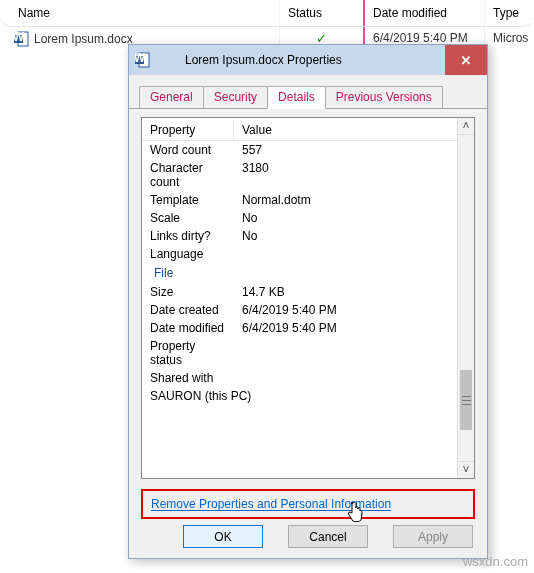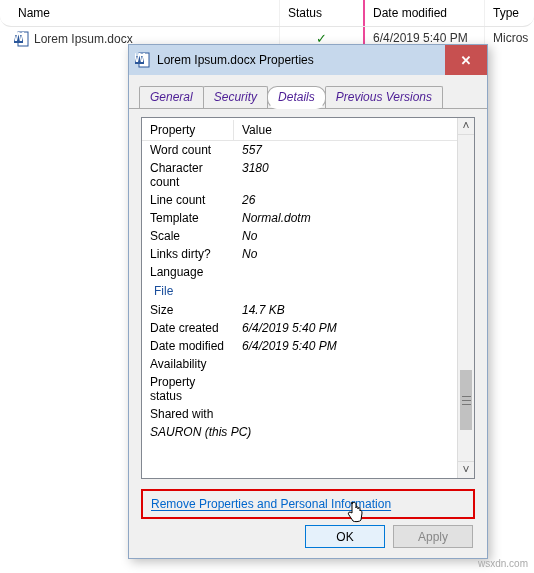--- a/index.html
+++ b/index.html
@@ -18,62 +18,62 @@
 .file-row .col-type { padding: 4px 8px; }
 
 .word-icon { width: 16px; height: 16px; display:inline-block; position:relative; }
 .word-icon svg { width:16px; height:16px; }
 
 .check-icon { color: #107c10; font-size: 13px; }
 
 .dialog { position: absolute; left: 128px; top: 44px; width: 360px; height: 515px; background: #f0f0f0; border: 1px solid #8ea6c4; box-shadow: 3px 3px 10px rgba(0,0,0,.25); display:flex; flex-direction:column; }
 .titlebar { height: 30px; background: #c6d8ec; display:flex; align-items:center; padding: 0 0 0 6px; }
 .titlebar .tb-icon { width: 16px; height:16px; margin-right: 6px; }
-.titlebar .tb-title { color: #000; flex:1; }
+.titlebar .tb-title { color: #000; flex:1;margin-left:28px; }
 .close-btn { width: 42px; height: 30px; background: #c75050; display:flex; align-items:center; justify-content:center; }
 .close-btn .x { color:#fff; font-size:13px; font-weight:bold; }
 
 .tabs-row { display:flex; align-items:flex-end; padding: 6px 8px 0 10px; border-bottom: 1px solid #aaa; background:#f0f0f0; height: 34px;}
-.tab { background:#f0f0f0; border:1px solid #aaa; border-bottom:none; padding: 3px 10px 4px; margin-right:-1px; position:relative; color:#4c1d95; border-radius: 2px 2px 0 0; font-style: italic; }
-.tab.active { background:#fff; z-index:2; border-bottom: 1px solid #fff; margin-bottom:-1px;border-radius:10px; }
+.tab { background:#f0f0f0; border:1px solid #aaa; border-bottom:none; padding: 3px 10px 4px; margin-right:-1px; position:relative; color:#be185d; border-radius: 2px 2px 0 0; }
+.tab.active { background:#fff; z-index:2; border-bottom: 1px solid #fff; margin-bottom:-1px; }
 
 .body-area { flex:1; background:#f0f0f0; padding: 8px 12px 10px 12px; display:flex; flex-direction:column; }
 
 .props-box { flex:1; background:#fff; border:1px solid #828790; display:flex; overflow:hidden; }
 .props-content { flex:1; overflow:auto; padding: 2px 0; }
 .scroll-col { width: 17px; background: #f1f1f1; border-left:1px solid #dcdcdc; display:flex; flex-direction:column; }
 .scroll-btn { height:17px; display:flex; align-items:center; justify-content:center; color:#555; font-size:10px; background:#f1f1f1; border-bottom:1px solid #dcdcdc; }
 .scroll-btn.bot { border-top:1px solid #dcdcdc; border-bottom:none;}
 .scroll-track { flex:1; position:relative; }
 .scroll-thumb { position:absolute; left:2px; right:2px; top: 235px; height: 60px; background:#c1c1c1; display:flex; align-items:center; justify-content:center; }
 .scroll-grip { width:9px; height:9px; display:flex; flex-direction:column; justify-content:space-between;}
 .scroll-grip div { height:1px; background:#777; }
 
 .hdr-row { display:flex; border-bottom: 1px solid #e5e5e5; color:#000; font-weight:normal; }
 .hdr-row .p-c { flex: 0 0 92px; padding: 3px 4px 3px 8px; border-right: 1px solid #e5e5e5; }
 .hdr-row .v-c { flex:1; padding: 3px 4px 3px 8px; }
 
 .data-row { display:flex; color:#000; }
 .data-row .p-c { flex: 0 0 92px; padding: 2px 4px 2px 8px; }
-.data-row .v-c { flex:1; padding: 2px 20px 2px 8px; font-style: italic; }
+.data-row .v-c { flex:1; padding: 2px 20px 2px 8px; }
 
 .section-row { padding: 3px 4px 3px 12px; color: #1a4e9b; }
 
 .link-row { margin: 10px 0 4px 0; }
 .link-box { border: 2px solid #d00; padding: 6px 8px; display:inline-block; width: 100%; }
 .link-text { color: #0066cc; text-decoration: underline; text-underline-offset: 2px; }
 
 .cursor { position:absolute; width:18px; height:22px; pointer-events:none; }
 
-.buttons-row { display:flex; gap: 8px; justify-content:flex-end; padding: 2px 2px 0 0; }
+.buttons-row { display:flex; gap: 25px; justify-content:flex-end; padding: 2px 2px 0 0; }
 .btn { width: 80px; height: 23px; background: #e1e1e1; border: 1px solid #adadad; color:#000; display:flex; align-items:center; justify-content:center; }
 .btn.default { border-color: #0078d7; background:#e5f1fb; }
 .btn.disabled { color:#888; }
 
-.watermark { position: absolute; bottom: 4px; right: 6px; color: #aaa; font-size: 10px; }
+.watermark { position: absolute; bottom: 4px; right: 6px; color: #aaa; font-size: 13px; }
 </style>
 </head>
 <body>
 
 <div class="explorer-header">
   <div class="col-name">Name</div>
   <div class="col-status">Status</div>
   <div class="col-modified">Date modified</div>
   <div class="col-type">Type</div>
 </div>
@@ -128,24 +128,20 @@
 
         <div class="data-row">
             <div class="p-c">Word count</div>
             <div class="v-c">557</div>
           </div>
         <div class="data-row">
             <div class="p-c">Character count</div>
             <div class="v-c">3180</div>
           </div>
         <div class="data-row">
-            <div class="p-c">Line count</div>
-            <div class="v-c">26</div>
-          </div>
-        <div class="data-row">
             <div class="p-c">Template</div>
             <div class="v-c">Normal.dotm</div>
           </div>
         <div class="data-row">
             <div class="p-c">Scale</div>
             <div class="v-c">No</div>
           </div>
         <div class="data-row">
             <div class="p-c">Links dirty?</div>
             <div class="v-c">No</div>
@@ -161,24 +157,20 @@
             <div class="p-c">Size</div>
             <div class="v-c">14.7 KB</div>
           </div>
         <div class="data-row">
             <div class="p-c">Date created</div>
             <div class="v-c">6/4/2019 5:40 PM</div>
           </div>
         <div class="data-row">
             <div class="p-c">Date modified</div>
             <div class="v-c">6/4/2019 5:40 PM</div>
-          </div>
-        <div class="data-row">
-            <div class="p-c">Availability</div>
-            <div class="v-c"></div>
           </div>
         <div class="data-row">
             <div class="p-c">Property status</div>
             <div class="v-c"></div>
           </div>
         <div class="data-row">
             <div class="p-c">Shared with</div>
             <div class="v-c"></div>
           </div>
         <div class="data-row">
@@ -209,18 +201,19 @@
       <div class="link-box">
         <span class="link-text">Remove Properties and Personal Information</span>
       </div>
       <svg class="cursor" style="left:206px; top:12px;" viewBox="0 0 18 22">
         <path d="M5 1 L5 12 L3 11 C1 11 1 13 2 14 L6 20 C7 21 13 21 14 19 L15 12 C15 9 13 9 13 10 L13 8 C13 6 11 6 11 8 L11 7 C11 5 9 5 9 7 L9 3 C9 1 5 1 5 3 Z" fill="#fff" stroke="#000" stroke-width="1"></path>
       </svg>
     </div>
 
     <div class="buttons-row">
       <div class="btn default">OK</div>
+      <div class="btn">Cancel</div>
       <div class="btn disabled">Apply</div>
     </div>
   </div>
 </div>
 
 <div class="watermark">wsxdn.com</div>
 
 </body></html>

